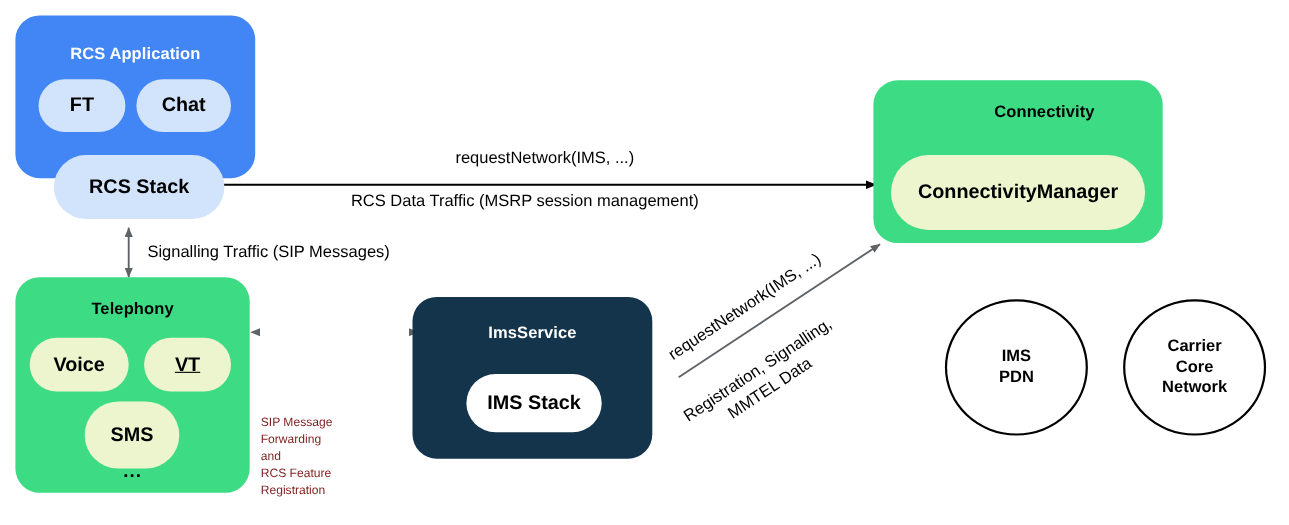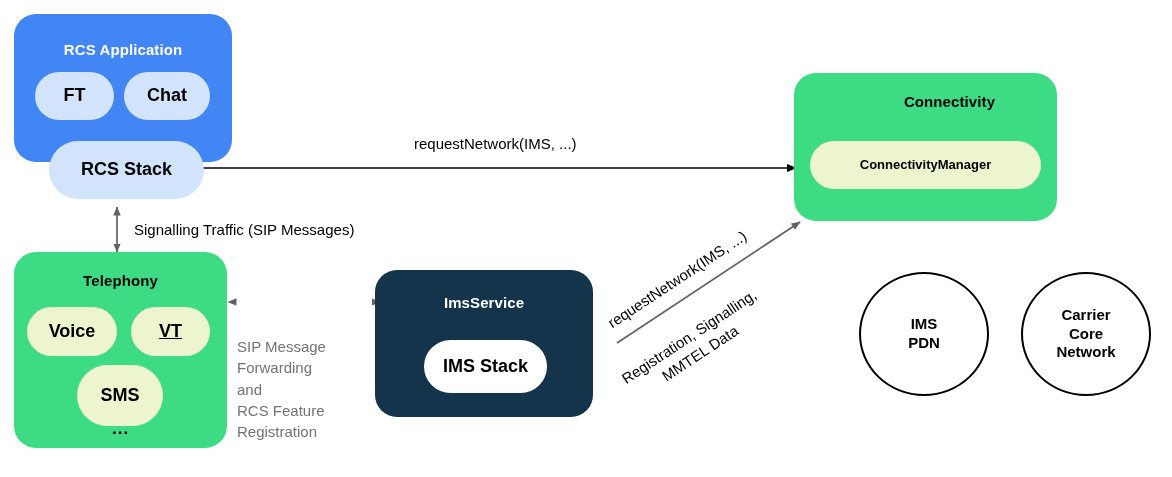--- a/index.html
+++ b/index.html
@@ -76,24 +76,25 @@
   }
   
   .label {
     position: absolute;
     font-size: 15px;
     color: #000000;
     white-space: nowrap;
   }
   .label-block {
     position: absolute;
-    font-size: 15px;
-    color: #737373;
+    font-size: 11px;
+    color: #7f1d1d;
     line-height: 1.42;
     white-space: pre-line;
+    margin-top: 41px;
   }
   .label-rot {
     position: absolute;
     font-size: 15px;
     color: #000000;
     white-space: pre-line;
     transform-origin: 0 0;
     line-height: 1.35;
   }
   
@@ -157,30 +158,31 @@
     <div class="ellipsis-dots" style="left:98px; top:167px;">...</div>
   </div>
 
   <div class="node box-ims" style="left:375px; top:270px; width:218px; height:147px;">
     <div class="node-title" style="top:24px;">ImsService</div>
     <div class="pill pill-white" style="left:49px; top:70px; width:123px; height:53px;">IMS Stack</div>
   </div>
 
   <div class="node box-green" style="left:794px; top:73px; width:263px; height:148px;">
     <div class="node-title" style="top:20px;margin-left:48px;">Connectivity</div>
-    <div class="pill pill-cream" style="left:16px; top:68px; width:231px; height:48px; font-size:13px;">ConnectivityManager</div>
+    <div class="pill pill-cream" style="left:16px; top:68px; width:231px; height:68px; font-size:18px;">ConnectivityManager</div>
   </div>
 
   <div class="circle" style="left:859px; top:272px; width:130px; height:124px; white-space:pre-line;">IMS
 PDN</div>
   <div class="circle" style="left:1021px; top:272px; width:130px; height:124px; white-space:pre-line;">Carrier
 Core
 Network</div>
 
   <div class="label" style="left:414px; top:135px;">requestNetwork(IMS, ...)</div>
+  <div class="label" style="left:319px; top:174px;">RCS Data Traffic (MSRP session management)</div>
   <div class="label" style="left:134px; top:221px;">Signalling Traffic (SIP Messages)</div>
   <div class="label-block" style="left:237px; top:336px;">SIP Message
 Forwarding
 and
 RCS Feature
 Registration</div>
 
   <div class="label-rot" style="left:604px; top:316px; transform: rotate(-33.5deg);">requestNetwork(IMS, ...)</div>
   <div class="label-rot" style="left:618px; top:372px; transform: rotate(-33.5deg); text-align:center;">Registration, Signalling,
 MMTEL Data</div>

